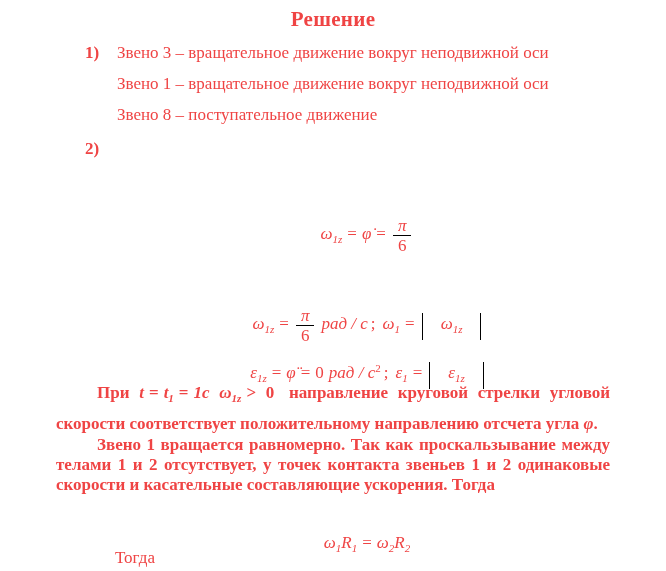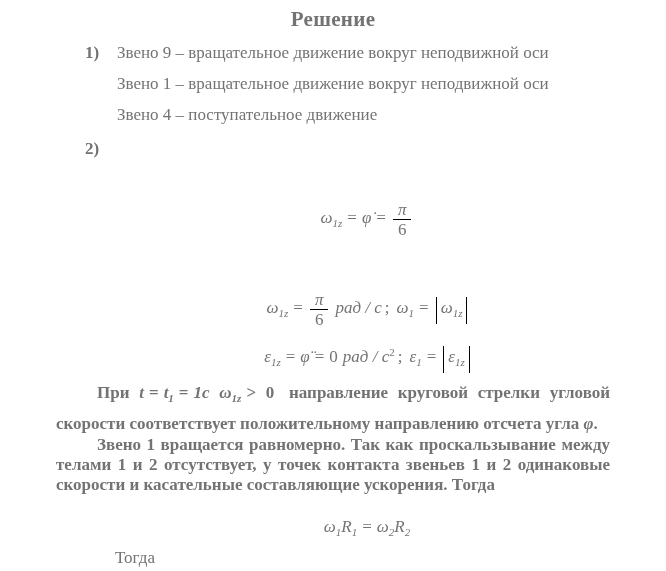--- a/index.html
+++ b/index.html
@@ -1,51 +1,51 @@
 <!DOCTYPE html>
 <html><head>
 <meta charset="utf-8">
 <style>
   html,body{margin:0;padding:0;background:#ffffff;}
   .page{
-    position:relative;width:666px;height:571px;background:#ffffff;color:#737373;
+    position:relative;width:666px;height:571px;background:#ffffff;color:#ef4444;
     font-family:"Liberation Serif","DejaVu Serif",serif;font-size:17px;line-height:22px;
     overflow:hidden;
   }
   .b{font-weight:bold;}
   .it{font-style:italic;}
   .line{position:absolute;white-space:nowrap;}
   .title{position:absolute;top:8px;left:0;width:666px;text-align:center;
          font-size:21px;font-weight:bold;letter-spacing:.3px;}
-  .formula{position:absolute;left:90px;width:554px;text-align:center;white-space:nowrap;}
+  .formula{position:absolute;left:90px;width:554px;text-align:center;white-space:nowrap;margin-top:16px;}
   .para{position:absolute;left:56px;width:554px;text-align:justify;text-indent:41px;font-weight:bold;}
   .marker{display:inline-block;width:32px;}
   .sb{font-size:11px;font-style:italic;vertical-align:-4px;}
   .sp{font-size:11px;vertical-align:6px;}
   .op{padding:0 5px;}
   .sep{padding:0 7px 0 3px;}
   .unit{margin-left:5px;}
   .frac{display:inline-block;vertical-align:middle;text-align:center;margin:0 2px;}
   .frac .num{display:block;line-height:19px;padding:0 5px;border-bottom:1px solid #000;}
   .frac .den{display:block;line-height:19px;}
   .abs{display:inline-block;border-left:1px solid #000;border-right:1px solid #000;
-       padding:0 4px;margin-left:2px;}
+       padding:0 18px;margin-left:2px;}
 </style>
 </head>
 <body>
 
 <div class="page">
 
   <div class="title">Решение</div>
 
   <div class="line" style="left:85px;top:42px">
-    <span class="b marker">1)</span><span>Звено 9 – вращательное движение вокруг неподвижной оси</span>
+    <span class="b marker">1)</span><span>Звено 3 – вращательное движение вокруг неподвижной оси</span>
   </div>
   <div class="line" style="left:117px;top:73px">Звено 1 – вращательное движение вокруг неподвижной оси</div>
-  <div class="line" style="left:117px;top:104px">Звено 4 – поступательное движение</div>
+  <div class="line" style="left:117px;top:104px">Звено 8 – поступательное движение</div>
 
   <div class="line b" style="left:85px;top:138px">2)</div>
 
 
   <div class="formula" style="top:200px">
     <span class="it">ω</span><span class="sb">1z</span><span class="op">=</span><span class="it">φ̇</span><span class="op">=</span><span class="frac"><span class="num it">π</span><span class="den">6</span></span>
   </div>
 
 
   <div class="formula" style="top:290px">

